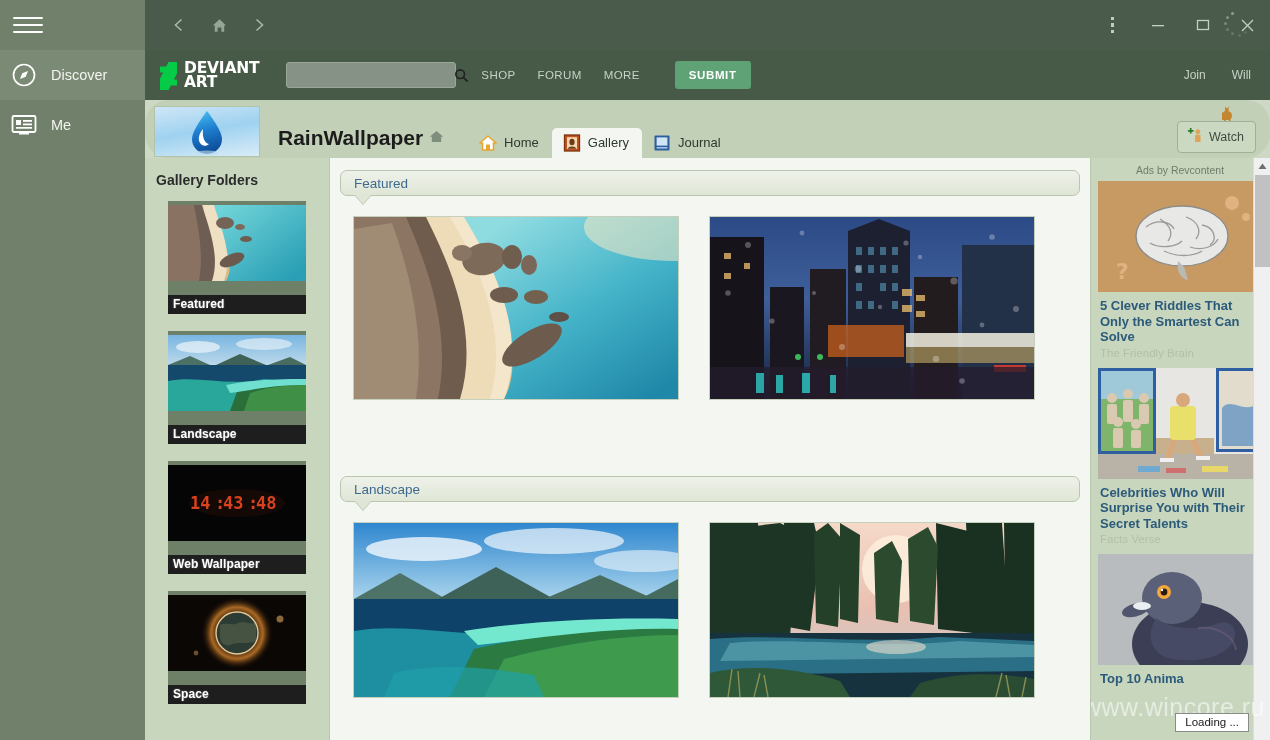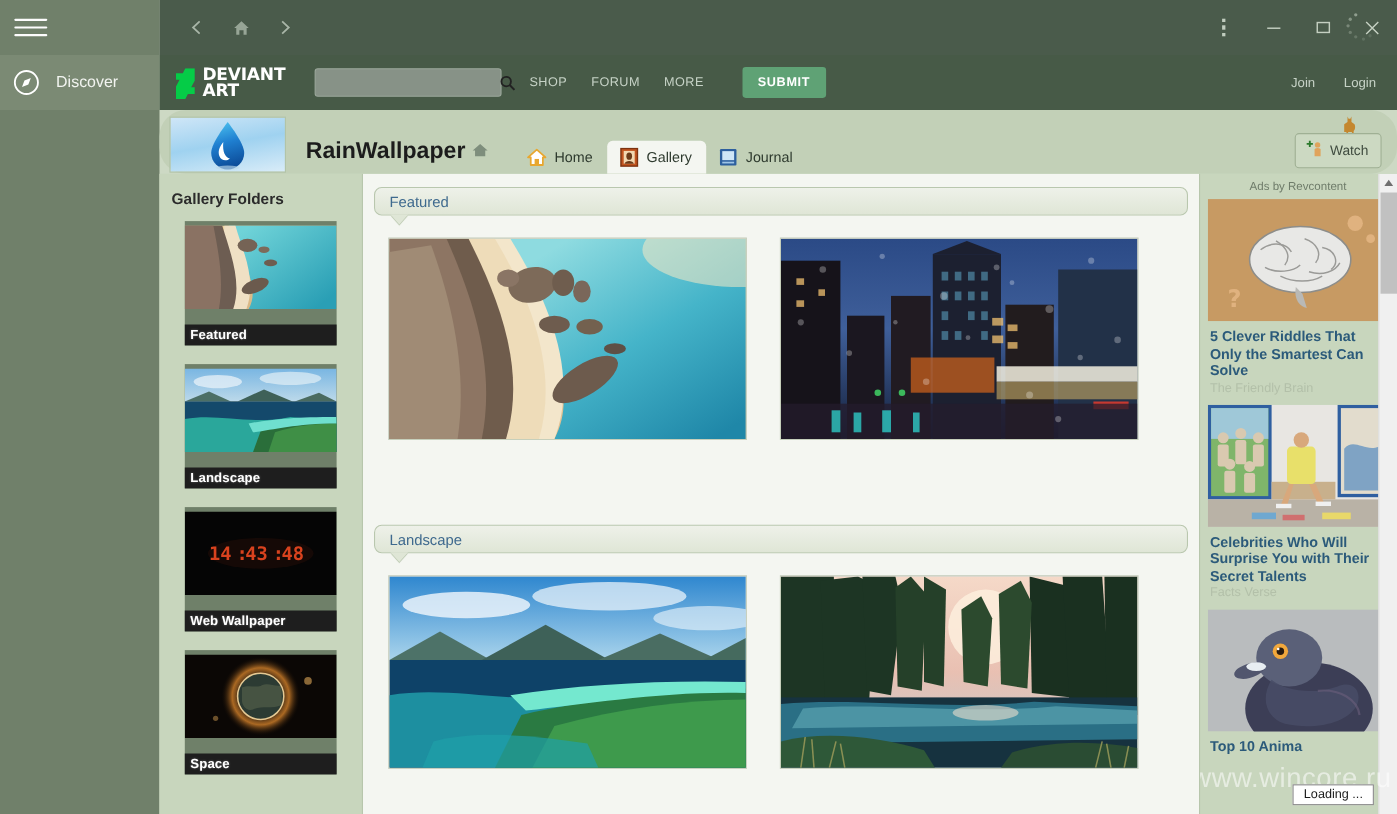--- a/index.html
+++ b/index.html
@@ -224,20 +224,33 @@
     </div>
     <div class="rail-item active">
       <span class="rail-icon">
         <svg width="24" height="24" viewBox="0 0 24 24">
             <circle cx="12" cy="12" r="10.5" fill="none" stroke="#fff" stroke-width="1.7"></circle>
             <path d="M16 8 L10.2 10.2 L8 16 L13.8 13.8 Z" fill="#fff"></path>
           </svg>
       </span>
       <span>Discover</span>
     </div>
+    <div class="rail-item">
+      <span class="rail-icon">
+        <svg width="26" height="22" viewBox="0 0 26 22">
+            <rect x="1.5" y="2" width="23" height="16" rx="1.5" fill="none" stroke="#fff" stroke-width="1.8"></rect>
+            <rect x="5" y="6" width="5" height="5" fill="#fff"></rect>
+            <rect x="12" y="6" width="9" height="1.8" fill="#fff"></rect>
+            <rect x="12" y="9.5" width="9" height="1.8" fill="#fff"></rect>
+            <rect x="5" y="13" width="16" height="1.7" fill="#fff"></rect>
+            <rect x="8" y="18.5" width="10" height="2" fill="#fff"></rect>
+          </svg>
+      </span>
+      <span>Me</span>
+    </div>
   </div>
 
   <div class="win">
 
     <div class="titlebar">
       <div class="nav-btns">
         <div class="nav-btn">
           <svg width="16" height="16" viewBox="0 0 16 16">
               <path d="M10.5 2.5 L4.5 8 L10.5 13.5" fill="none" stroke="#a9b6a8" stroke-width="1.6"></path>
             </svg>
@@ -316,21 +329,21 @@
       <div class="da-nav">
         <a>SHOP</a>
         <a>FORUM</a>
         <a>MORE</a>
       </div>
 
       <button class="submit-btn">SUBMIT</button>
 
       <div class="da-right">
         <a>Join</a>
-        <a>Login</a>
+        <a>Will</a>
       </div>
     </div>
 
     <div class="profile-bar">
       <div class="avatar">
         <svg width="36" height="46" viewBox="0 0 36 46">
           <defs>
             <linearGradient id="dg" x1="0" y1="0" x2="0.2" y2="1">
               <stop offset="0" stop-color="#4fc7f2"></stop>
                 <stop offset="0.5" stop-color="#1f7fd0"></stop>

